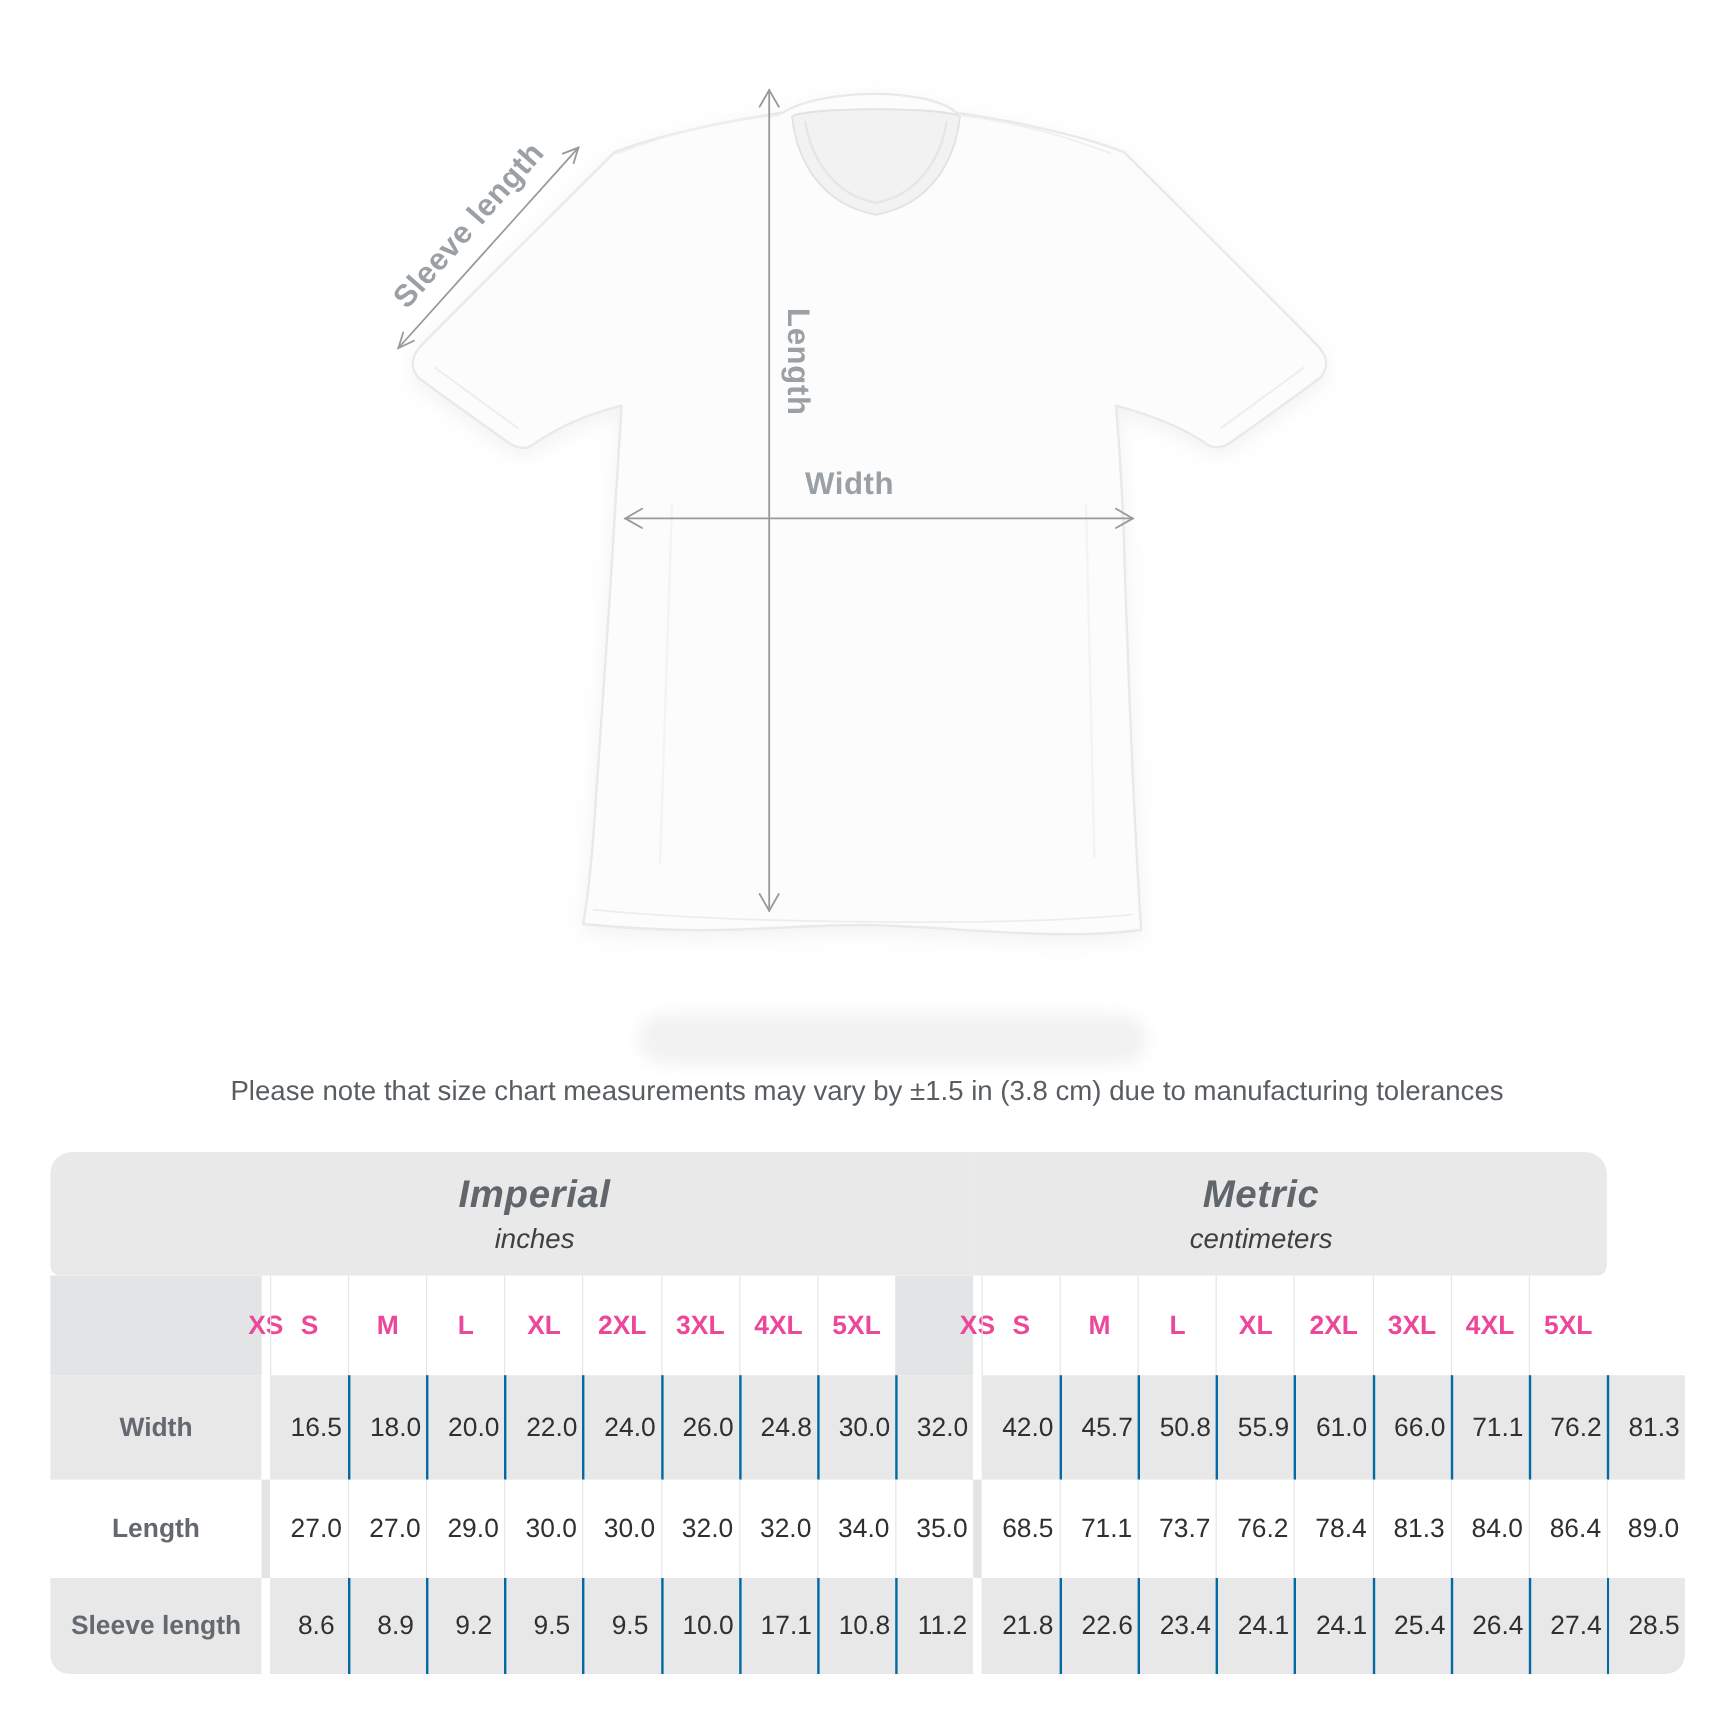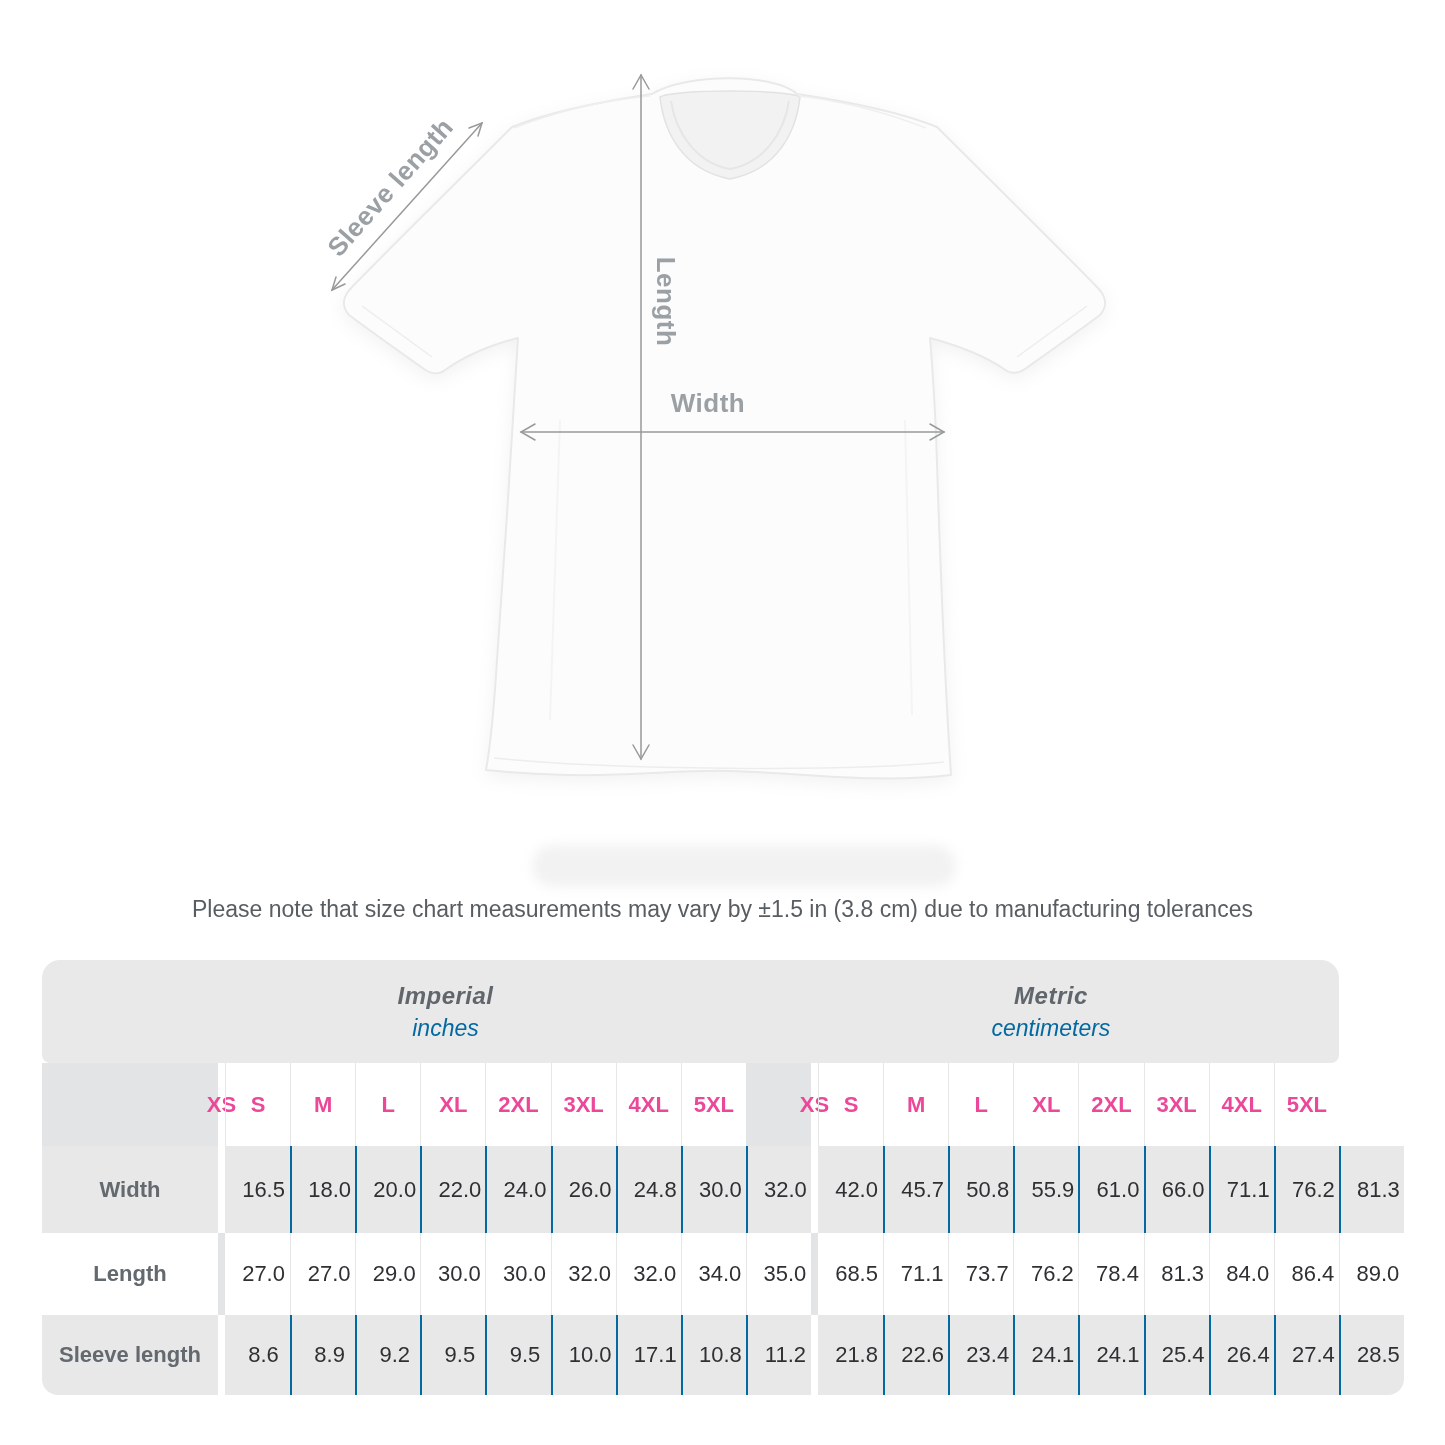--- a/index.html
+++ b/index.html
@@ -29,22 +29,22 @@
   .size-table{position:absolute;left:42px;top:960px;width:1362px;}
   .tr{display:grid;grid-template-columns:176px 7px repeat(9,1fr) 7px repeat(9,1fr);}
   .band{height:103px;}
   .tr-size{height:83px;}
   .tr-w{height:87px;}
   .tr-l{height:82px;}
   .tr-s{height:80px;}
   .half{display:flex;flex-direction:column;align-items:center;justify-content:center;gap:5px;background:#e9e9e9;}
   .half.imp{grid-column:1/12;border-radius:18px 0 0 8px;padding-left:38px;}
   .half.met{grid-column:12/21;border-radius:0 18px 8px 0;padding-right:48px;}
-  .band-title{font-size:24px;font-weight:bold;font-style:italic;color:#60666c;letter-spacing:.5px;}
-  .band-sub{font-size:23px;font-style:italic;color:#0369a1;}
+  .band-title{font-size:32px;font-weight:bold;font-style:italic;color:#60666c;letter-spacing:.5px;}
+  .band-sub{font-size:23px;font-style:italic;color:#404040;}
   .lab,.cell,.gap{display:flex;align-items:center;justify-content:center;}
   .lab{font-weight:bold;font-size:22px;color:#63696e;}
   .hdr{font-weight:bold;font-size:22px;color:#ec4899;}
   .num{font-size:22px;color:#2e3032;padding-left:12px;}
   .r-gray .lab,.r-gray .cell{background:#e8e8e8;}
   .r-gray .cell + .cell{border-left:2px solid #0369a1;}
   .r-white .cell + .cell{border-left:1px solid #e6e6e6;}
   .r-white .gap{background:#e2e4e5;}
   .r-gray .gap{background:#ffffff;}
   .tr-s .lab{border-radius:0 0 0 16px;}

